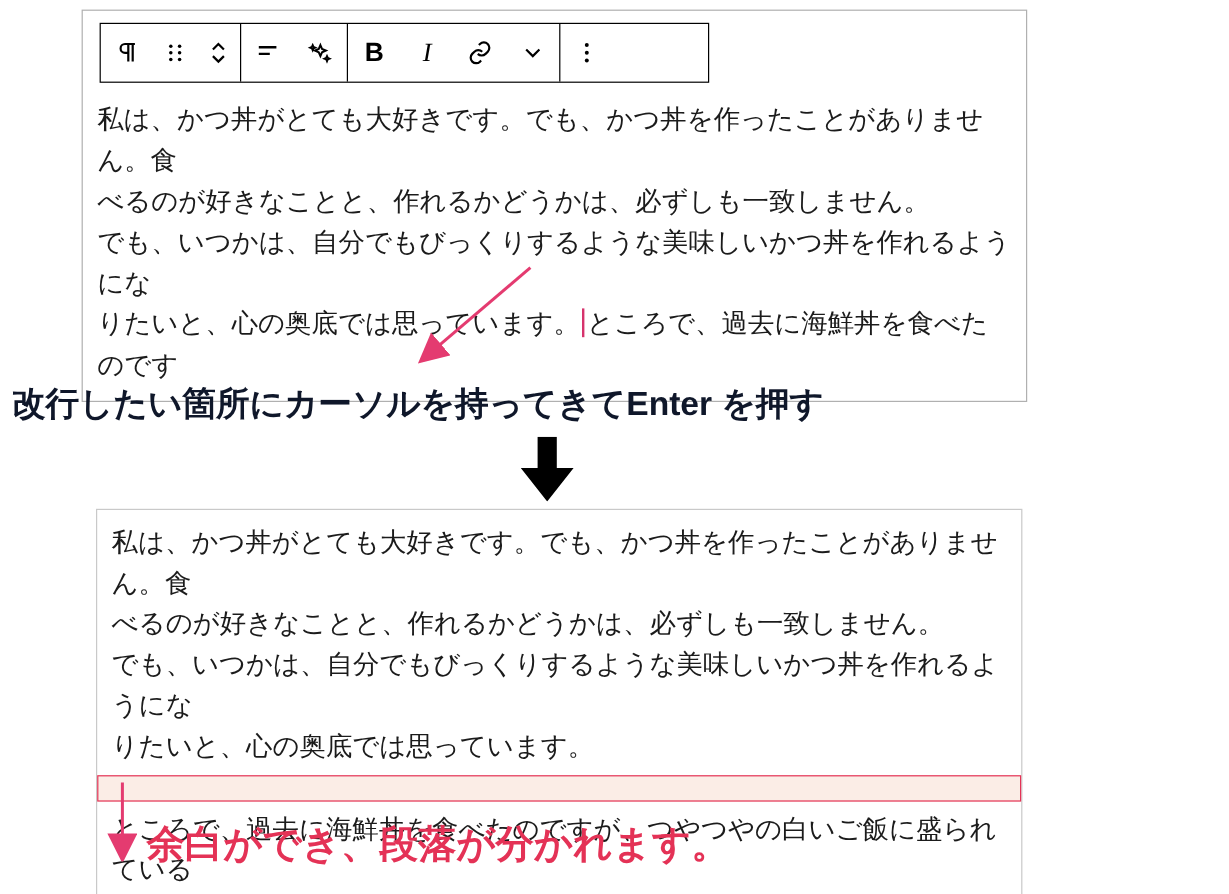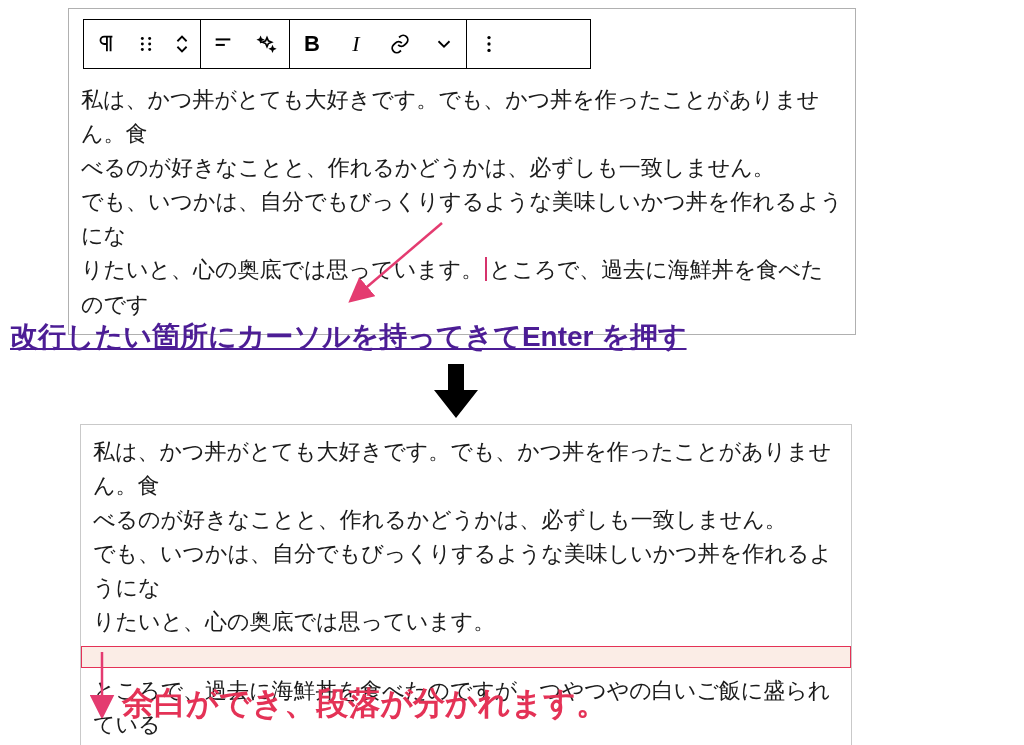--- a/index.html
+++ b/index.html
@@ -69,23 +69,22 @@
       width: 110px;
       height: 88px;
       pointer-events: none;
     }
     .instruction1 {
       position: absolute;
       left: 10px;
       top: 318px;
       font-size: 28px;
       font-weight: 800;
-      color: #4c1d95;
+      color: #0f172a;
       white-space: nowrap;
-      text-decoration: underline;
     }
     .big-arrow {
       position: absolute;
       left: 432px;
       top: 364px;
       width: 48px;
       height: 54px;
     }
     .result-block {
       position: absolute;

